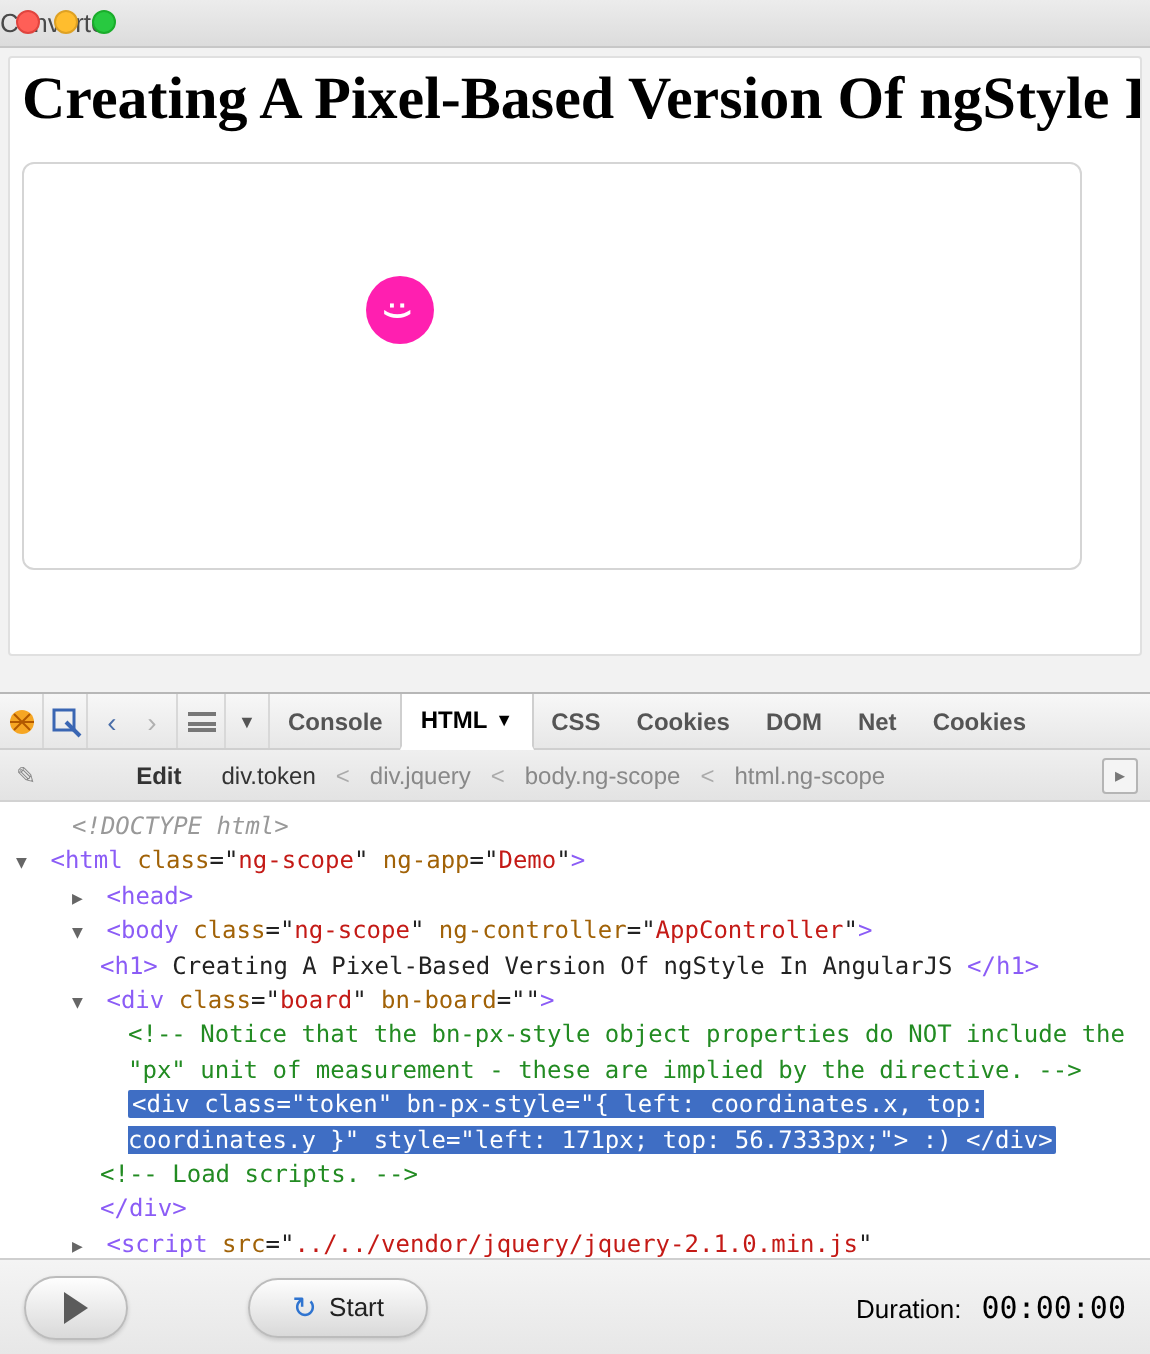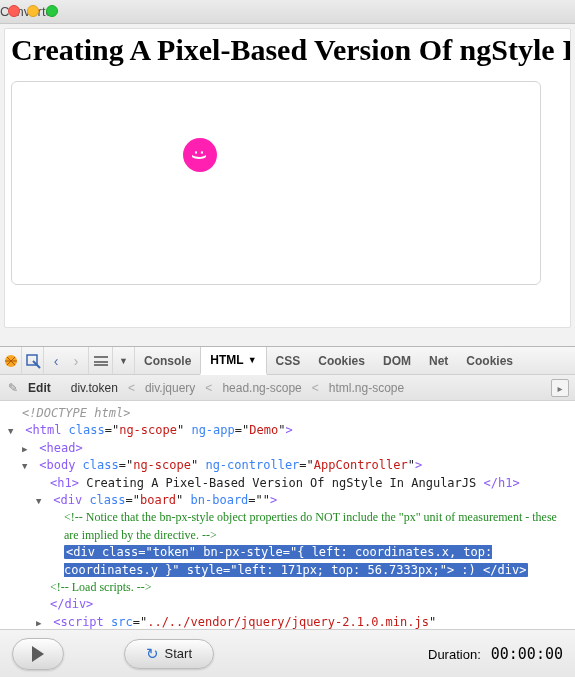--- a/index.html
+++ b/index.html
@@ -128,45 +128,45 @@
     height:26px;
     padding:0 8px;
     background:linear-gradient(#efefef,#e3e3e3);
     border-bottom:1px solid #d2d2d2;
     color:#888;
     font-size:12px;
     position:relative;
   }
   .fb-breadcrumbs .crumb.current { color:#333; }
   .fb-breadcrumbs .sep { color:#aaa; }
-  .edit-label { color:#333; font-weight:bold; margin-right:10px; }
+  .edit-label { color:#333; font-weight:bold; margin-right:10px;margin-left:40px; }
   .pin-icon { position:absolute; right:6px; top:4px; width:18px; height:18px; border:1px solid #b5b5b5; border-radius:2px; display:flex; align-items:center; justify-content:center; font-size:10px; color:#777; background:#f4f4f4; }
 
   
   .fb-tree {
     background:#fff;
     height: 238px;
     overflow:auto;
     padding: 4px 6px 6px 8px;
     font-family: Menlo, Consolas, monospace;
     font-size:12px;
     line-height:1.45;
   }
   .fb-tree div.row { white-space:normal; }
-  .ind1 { margin-left: 14px; }
+  .ind1 { margin-left: 28px; }
   .ind2 { margin-left: 28px; }
   .ind3 { margin-left: 42px; }
   .ind4 { margin-left: 56px; }
   .twisty { display:inline-block; width:10px; color:#666; cursor:pointer; }
   .twisty.open::before { content:"▼"; font-size:9px; }
   .twisty.closed::before { content:"▶"; font-size:9px; }
   .tag-b { color:#8b5cf6; }   
-  .attr-n { color:#3b82f6; }
+  .attr-n { color:#a16207; }
   .attr-v { color:#c41a16; }  
-  .comment { color:#228b22;font-family:Liberation Serif, serif; } 
+  .comment { color:#228b22; } 
   .doctype { color:#999; font-style:italic; }
   .highlighted {
     background:#3f6ec4;
     color:#fff;
     border-radius:1px;
     padding: 0 2px;
     display:inline;
   }
 
   
@@ -282,21 +282,21 @@
     </div>
   </div>
 
   <div class="fb-breadcrumbs">
     <span style="color:#888;">✎</span>
     <span class="edit-label">Edit</span>
     <span class="crumb current">div.token</span>
     <span class="sep">&lt;</span>
     <span class="crumb">div.jquery</span>
     <span class="sep">&lt;</span>
-    <span class="crumb">head.ng-scope</span>
+    <span class="crumb">body.ng-scope</span>
     <span class="sep">&lt;</span>
     <span class="crumb">html.ng-scope</span>
     <span class="pin-icon">▸</span>
   </div>
 
   <div class="fb-tree">
     <div class="row ind1"><span class="doctype">&lt;!DOCTYPE html&gt;</span></div>
 
     <div class="row"><span class="twisty open"></span>
       <span class="tag-b">&lt;html</span> <span class="attr-n">class</span>="<span class="attr-v">ng-scope</span>" <span class="attr-n">ng-app</span>="<span class="attr-v">Demo</span>"<span class="tag-b">&gt;</span>

